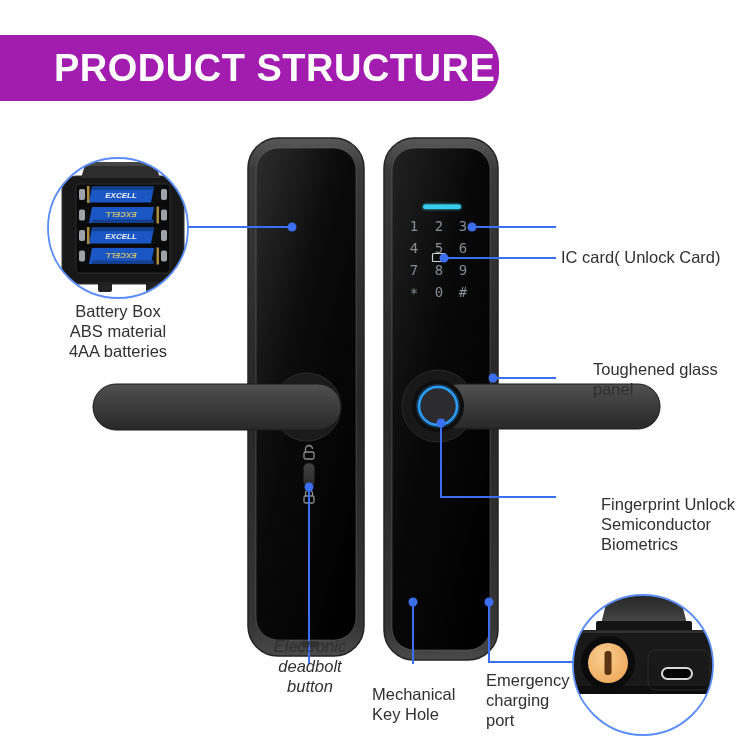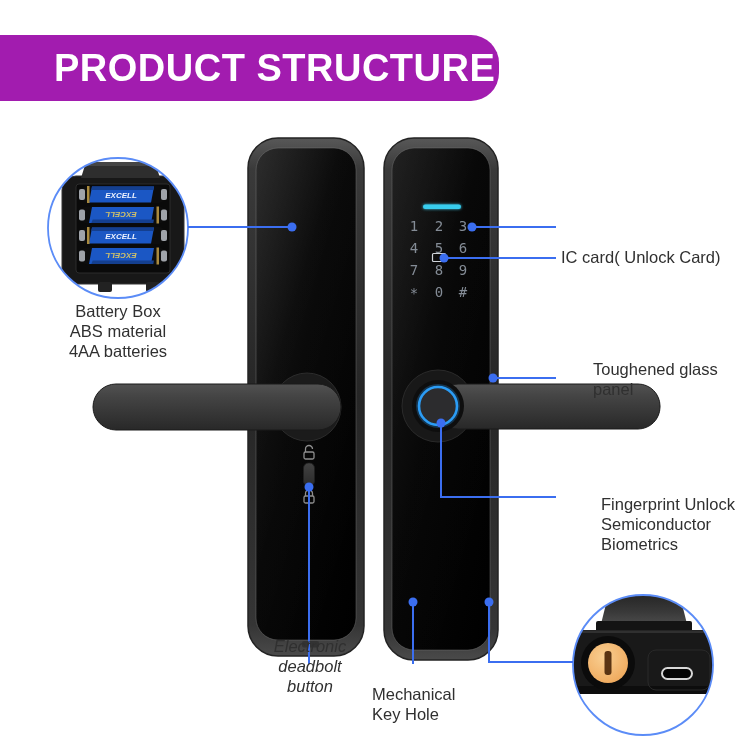--- a/index.html
+++ b/index.html
@@ -226,14 +226,17 @@
 <div class="lbl" style="left:593px;top:359px;">Toughened glass
 panel</div>
 <div class="lbl" style="left:561px;top:494px;margin-left:40px;">Fingerprint Unlock
 Semiconductor
 Biometrics</div>
 <div class="lbl center" style="left:240px;top:636px;width:140px;font-style:italic;">Electronic
 deadbolt
 button</div>
 <div class="lbl" style="left:372px;top:670px;margin-top:14px;">Mechanical
 Key Hole</div>
+<div class="lbl" style="left:486px;top:670px;">Emergency
+charging
+port</div>
 
 </div>
 
 </body></html>

